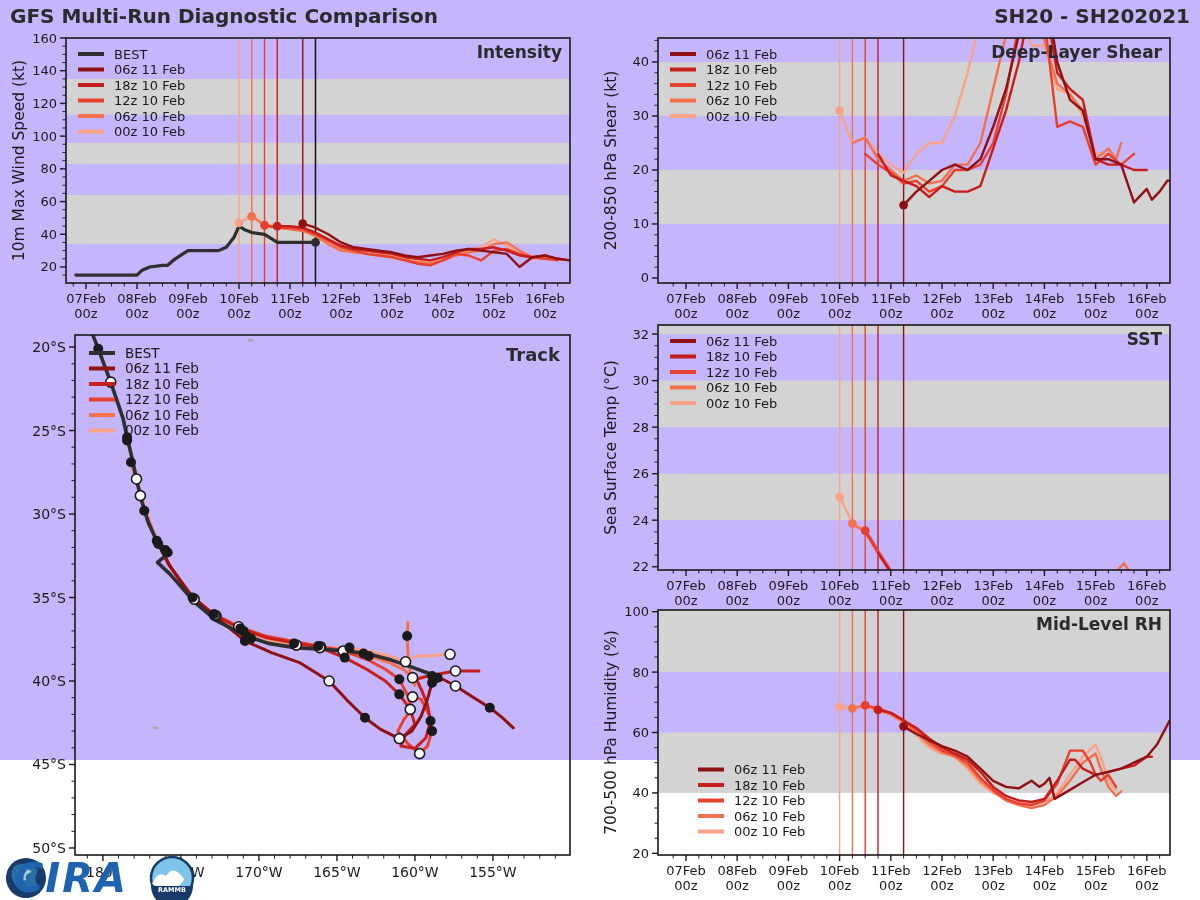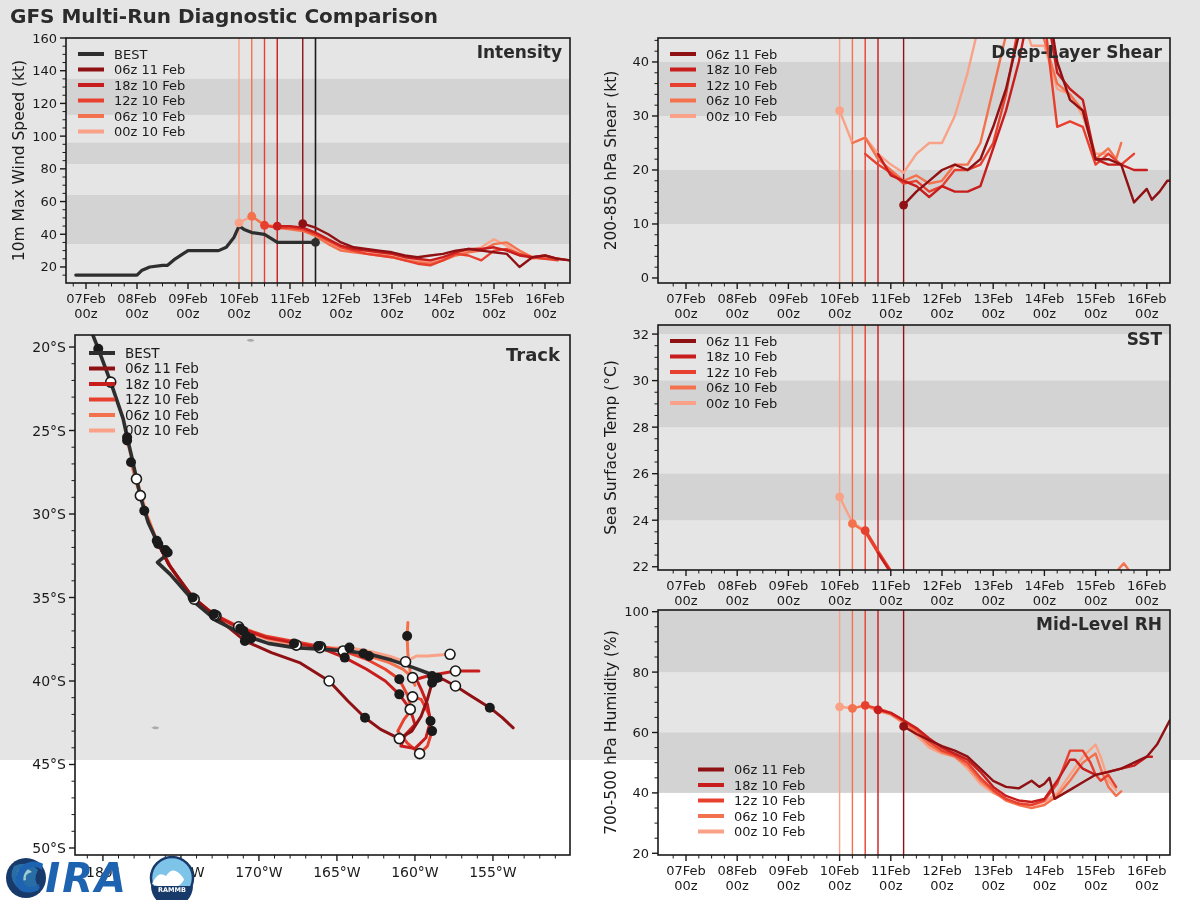--- a/index.html
+++ b/index.html
@@ -1,29 +1,30 @@
 <!DOCTYPE html>
 <html><head>
 <meta charset="utf-8">
 <style>
   html,body{margin:0;padding:0;background:#fff;width:1200px;height:900px;overflow:hidden;
     font-family:"DejaVu Sans","Liberation Sans",sans-serif;}
-  #stage{position:relative;width:1200px;height:760px;background:#e5e5e5;}
+  #stage{position:relative;width:1200px;height:760px;background:#c4b5fd;}
   .hdr{position:absolute;top:4px;font-weight:bold;font-size:20px;color:#2b2b2b;white-space:nowrap;}
   #hdr-left{left:10px;}
   #hdr-right{right:10px;text-align:right;}
   svg text{font-family:"DejaVu Sans","Liberation Sans",sans-serif;}
 </style>
 </head>
 <body>
 <div id="stage">
 
 
 
 <div id="hdr-left" class="hdr">GFS Multi-Run Diagnostic Comparison</div>
+<div id="hdr-right" class="hdr">SH20 - SH202021</div>
 
 <svg id="plots" width="1200" height="900" viewBox="0 0 1200 900">
       <g transform="translate(66,38)">
         <clipPath id="clip-intensity">
           <rect x="0" y="0" width="504" height="245"></rect>
         </clipPath>
         <g clip-path="url(#clip-intensity)">
           <rect x="0" y="157.00934579439252" width="504" height="49.06542056074767" fill="#d3d3d3"></rect>
           <rect x="0" y="104.67289719626167" width="504" height="21.26168224299066" fill="#d3d3d3"></rect>
           <rect x="0" y="40.88785046728972" width="504" height="35.98130841121495" fill="#d3d3d3"></rect>

